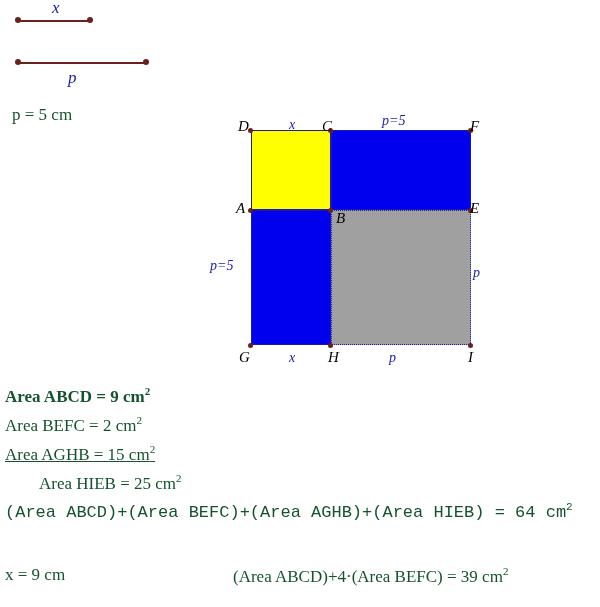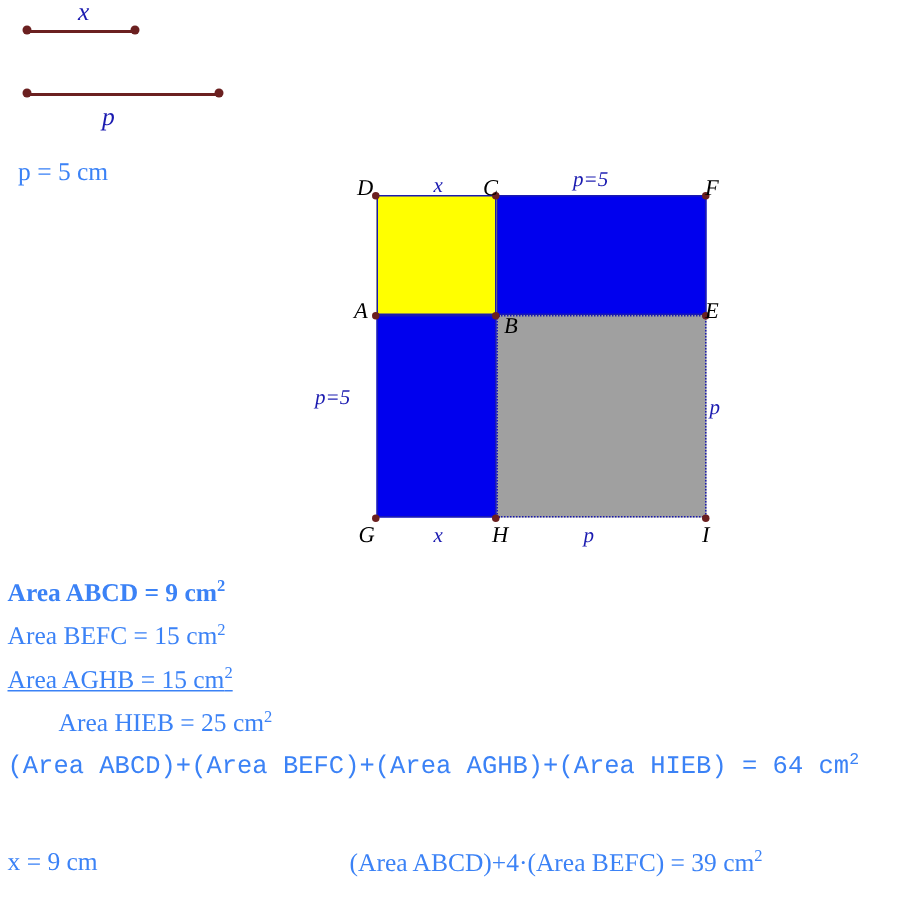--- a/index.html
+++ b/index.html
@@ -32,21 +32,21 @@
     position: absolute;
     color: #1a1ab0;
     font-style: italic;
     font-size: 17px;
     font-family: "Liberation Serif", serif;
   }
 
   
   .blue-text {
     position: absolute;
-    color: #3b82f6;
+    color: #14532d;
     font-size: 17px;
     font-family: "Liberation Serif", serif;
     white-space: nowrap;
   }
   .blue-text sup {
     font-size: 11px;
     vertical-align: super;
   }
 
   
@@ -149,21 +149,21 @@
 <div class="dlabel" style="left:382px; top:113px;">p=5</div>
 <div class="dlabel" style="left:210px; top:258px;">p=5</div>
 <div class="dlabel" style="left:473px; top:265px;">p</div>
 <div class="dlabel" style="left:289px; top:350px;">x</div>
 <div class="dlabel" style="left:389px; top:350px;">p</div>
 
 <div class="blue-text" style="left:5px; top:385px;font-weight:bold;">
   <span>Area ABCD = 9 cm</span><sup>2</sup>
 </div>
 <div class="blue-text" style="left:5px; top:414px;">
-  <span>Area BEFC = 15 cm</span><sup>2</sup>
+  <span>Area BEFC = 2 cm</span><sup>2</sup>
 </div>
 <div class="blue-text" style="left:5px; top:443px;text-decoration:underline;">
   <span>Area AGHB = 15 cm</span><sup>2</sup>
 </div>
 <div class="blue-text" style="left:5px; top:472px;margin-left:34px;">
   <span>Area HIEB = 25 cm</span><sup>2</sup>
 </div>
 <div class="blue-text" style="left:5px; top:501px;font-family:Liberation Mono, monospace;">
   <span>(Area ABCD)+(Area BEFC)+(Area AGHB)+(Area HIEB) = 64 cm</span><sup>2</sup>
 </div>

